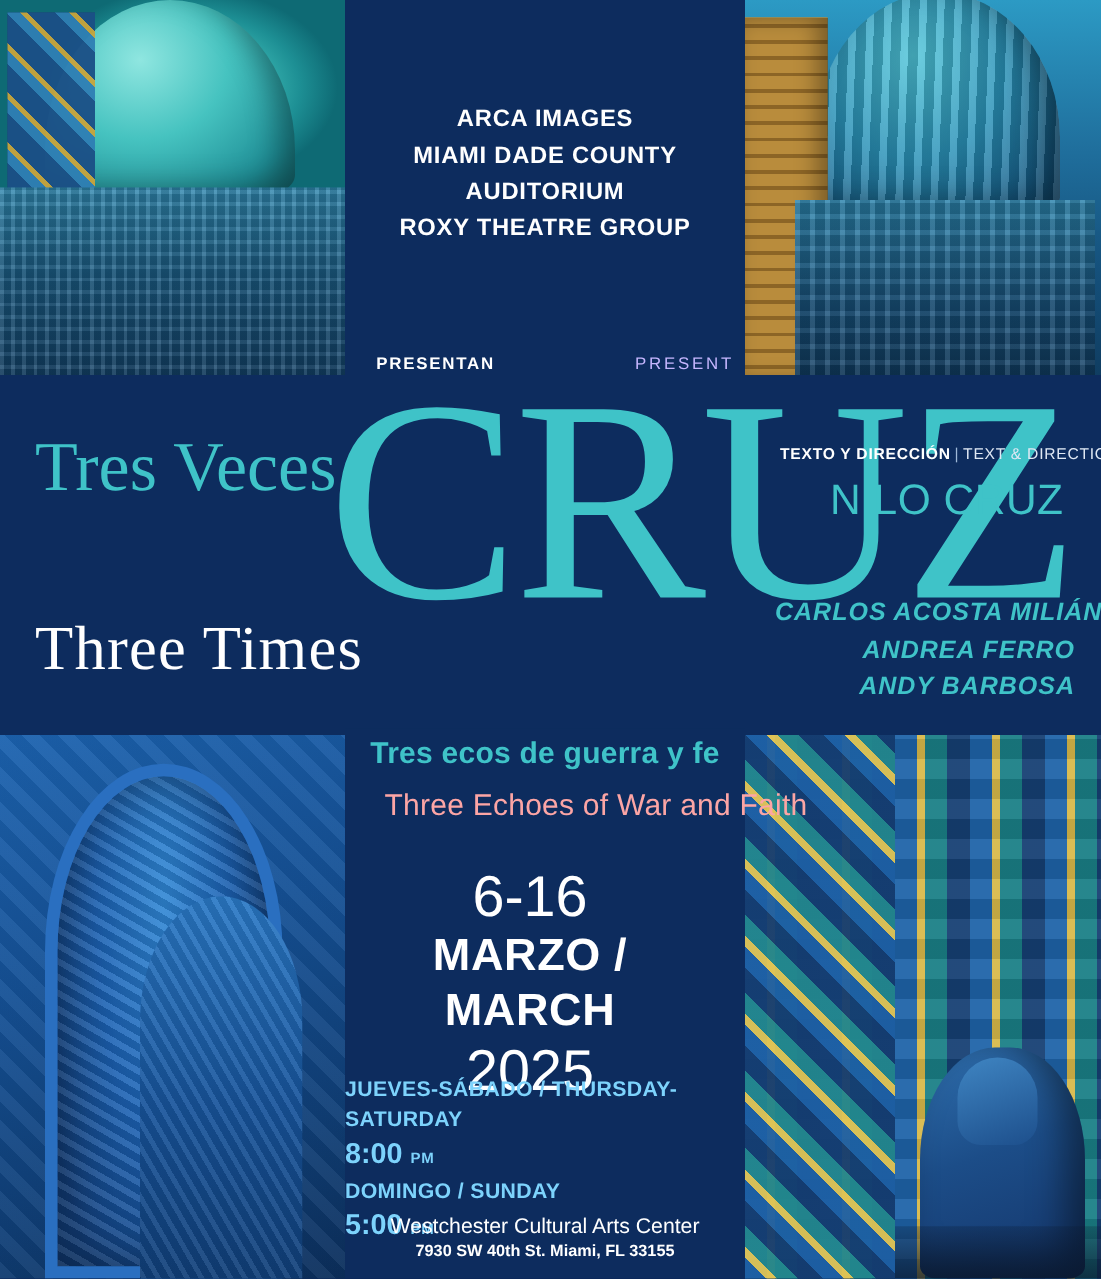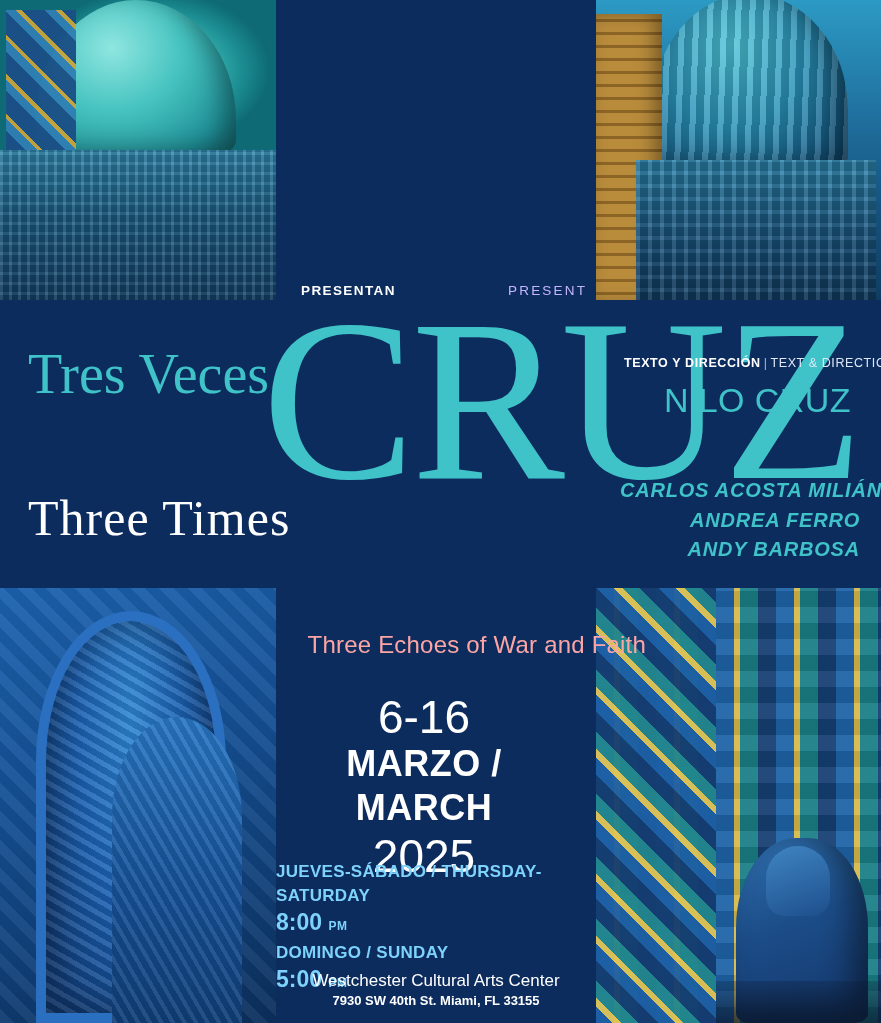--- a/index.html
+++ b/index.html
@@ -383,39 +383,45 @@
   <div class="photo photo-br">
     <div class="br-panel"></div>
     <div class="br-figure"></div>
     <div class="br-shadow"></div>
   </div>
 
   <div class="navy navy-top-center"></div>
   <div class="navy navy-band"></div>
   <div class="navy navy-bottom-center"></div>
 
+  <div class="presenters">
+    <div>ARCA IMAGES</div>
+    <div>MIAMI DADE COUNTY AUDITORIUM</div>
+    <div>ROXY THEATRE GROUP</div>
+  </div>
 
   <div class="presentan">PRESENTAN</div>
   <div class="present">PRESENT</div>
 
   <div class="tres-veces">Tres Veces</div>
   <div class="cruz">CRUZ</div>
   <div class="three-times">Three Times</div>
 
   <div class="credit-small">
     <span class="es">TEXTO Y DIRECCIÓN</span><span class="sep">|</span><span class="en">TEXT &amp; DIRECTION</span>
   </div>
   <div class="nilo-cruz">NILO CRUZ</div>
 
   <div class="cast">
     <div>CARLOS ACOSTA MILIÁN</div>
     <div>ANDREA FERRO</div>
     <div>ANDY BARBOSA</div>
   </div>
 
+  <div class="subtitle-es">Tres ecos de guerra y fe</div>
   <div class="subtitle-en">Three Echoes of War and Faith</div>
 
   <div class="dates">
     <div class="date-range">6-16</div>
     <div class="date-month">MARZO / MARCH</div>
     <div class="date-year">2025</div>
   </div>
 
   <div class="times">
     <div class="days">JUEVES-SÁBADO / THURSDAY-SATURDAY</div>

